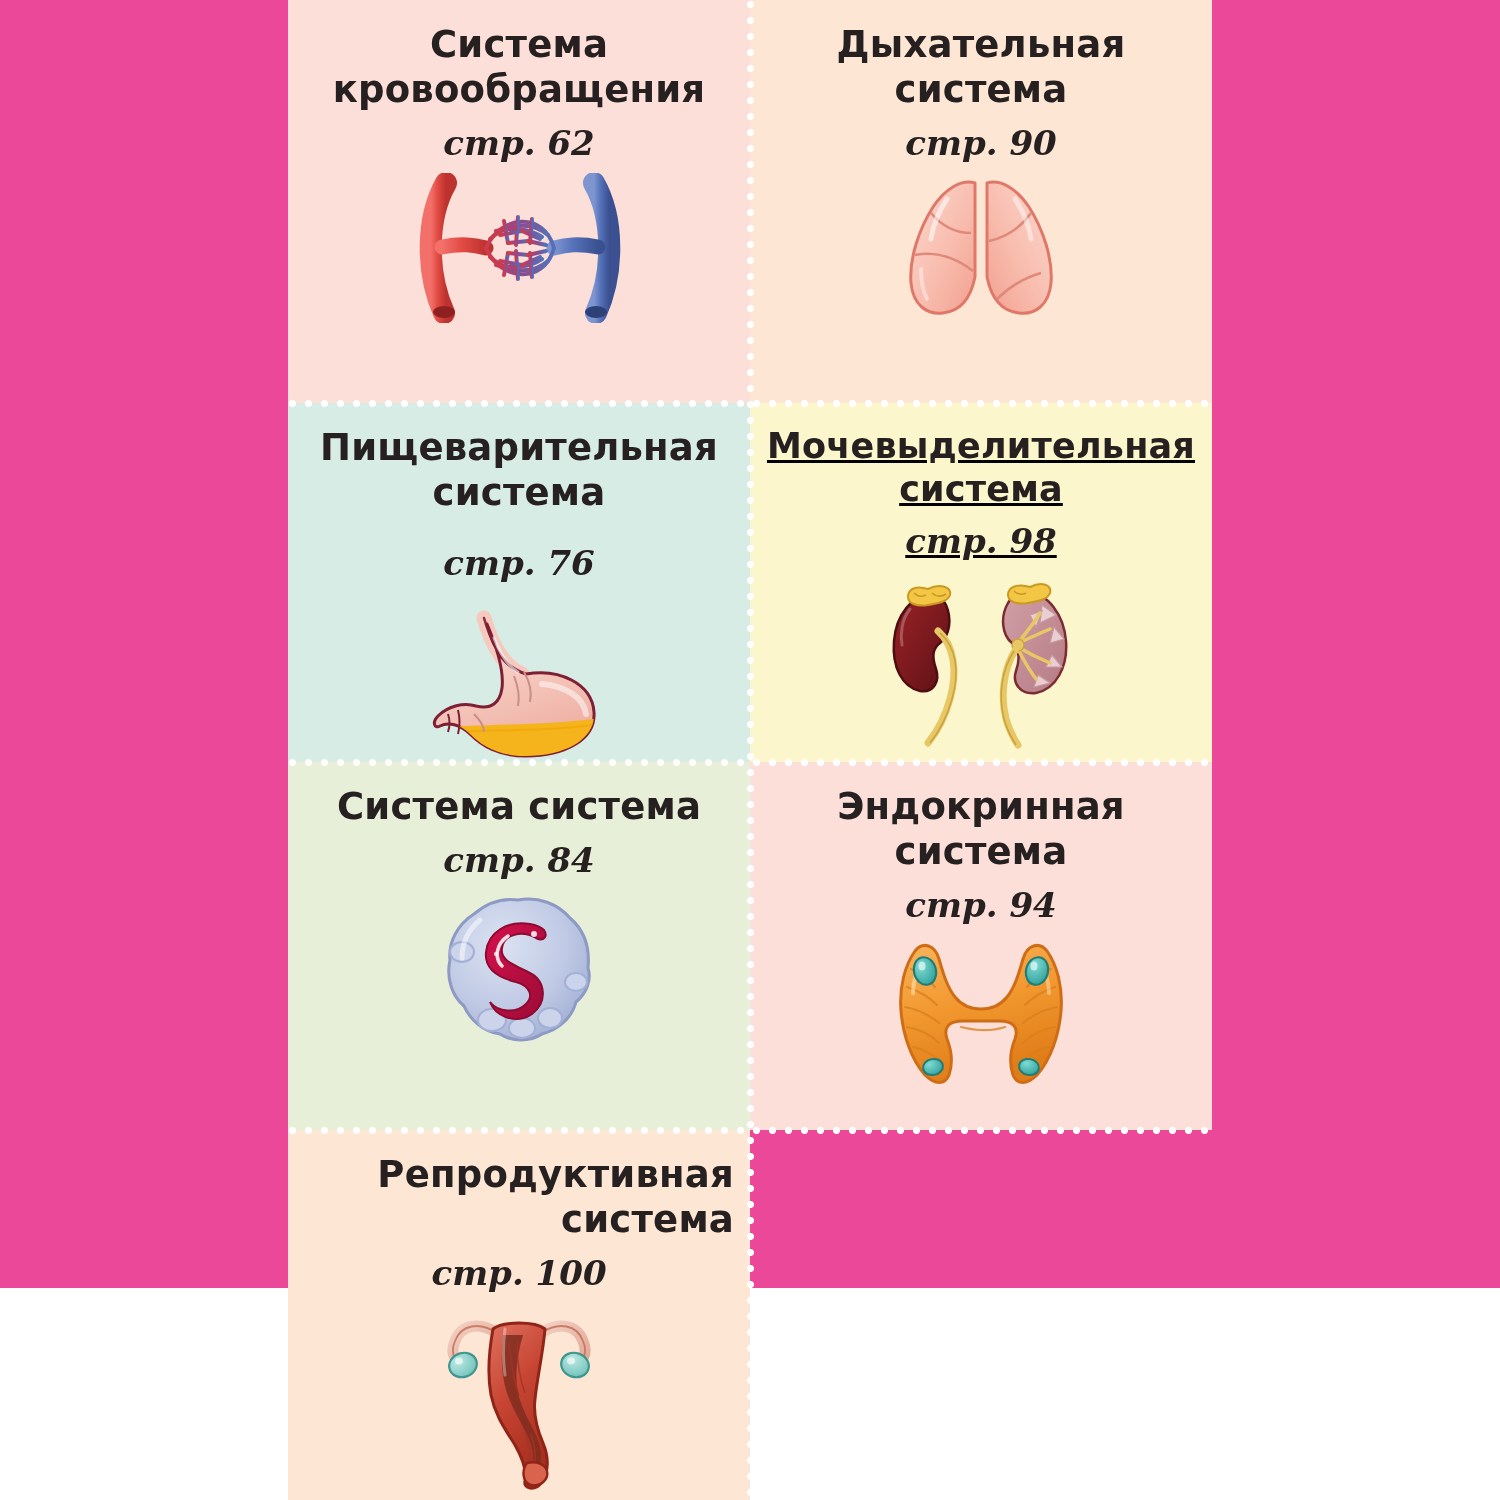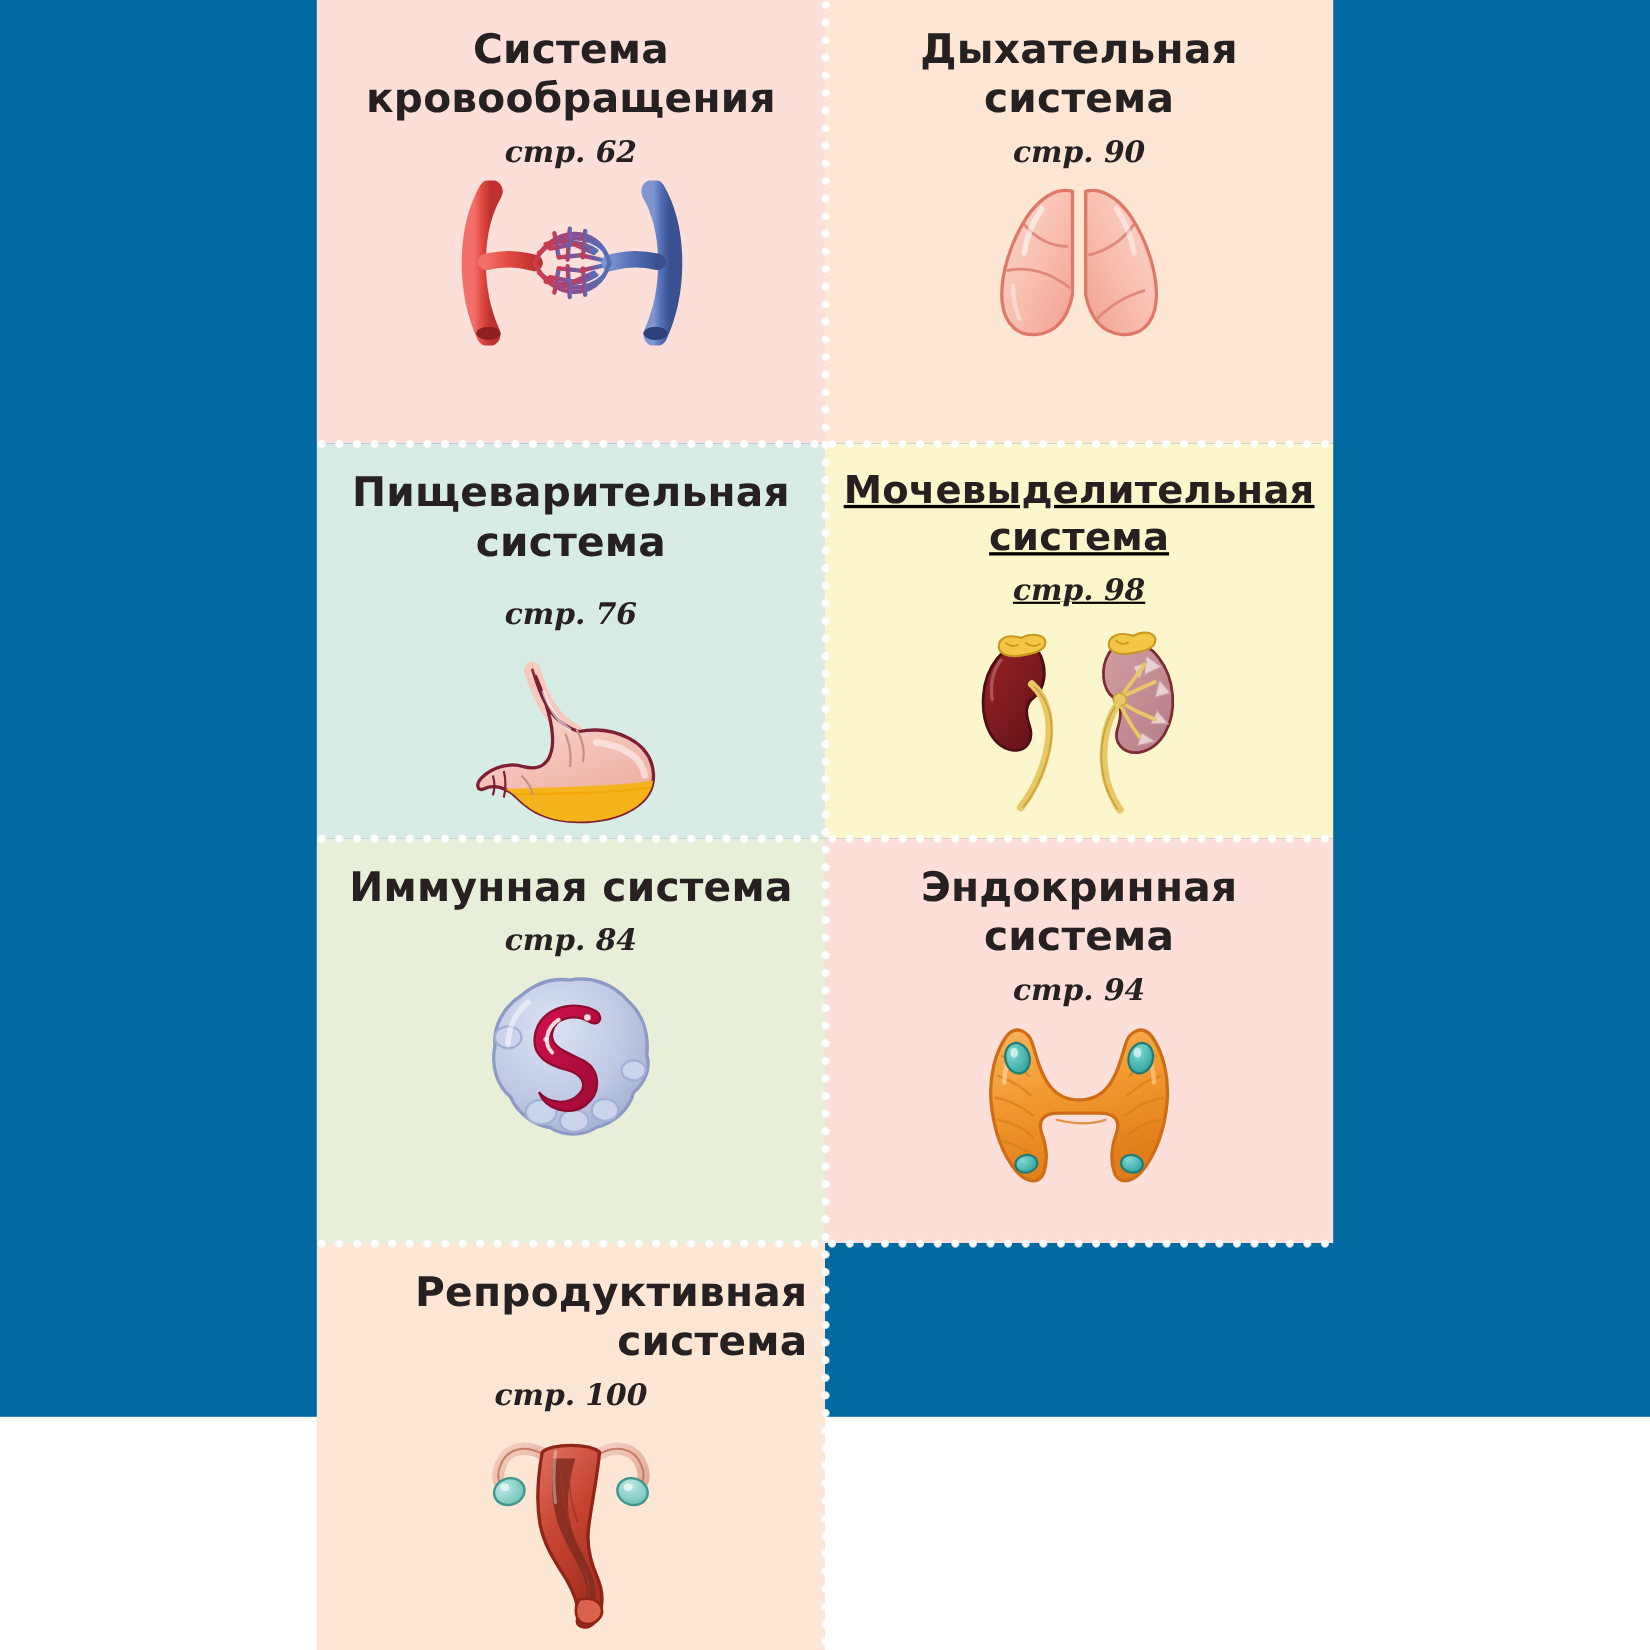--- a/index.html
+++ b/index.html
@@ -11,21 +11,21 @@
     width: 1500px;
     height: 1500px;
     overflow: hidden;
     font-family: "DejaVu Sans", sans-serif;
   }
 
   #page {
     position: relative;
     width: 1500px;
     height: 1288px;
-    background: #0369a1;
+    background: #ec4899;
   }
 
   
   #contents-grid {
     position: absolute;
     left: 288px;
     top: 0px;
     width: 924px;
     height: 1500px;
     display: grid;
@@ -79,21 +79,21 @@
     padding: 0 12px;
     max-width: 430px;
   }
   .cell-title.small {
     font-size: 35px;
   }
   .cell-page {
     font-family: "DejaVu Serif", serif;
     font-style: italic;
     font-weight: bold;
-    font-size: 27px;
+    font-size: 34px;
     color: #262020;
     margin-top: 11px;
     text-align: center;
   }
 
   .art {
     margin-top: 10px;
     flex: 0 0 auto;
     display: flex;
     align-items: flex-start;
@@ -291,21 +291,21 @@
           <path d="M164 16 C152 12 142 16 142 24 C142 30 150 34 162 32 C174 30 182 28 184 22 C186 14 176 10 164 16 Z" fill="#f3c646" stroke="#c99a20" stroke-width="2" stroke-linejoin="round"></path>
           <path d="M148 20 C152 24 156 24 160 22" stroke="#c99a20" stroke-width="1.6" fill="none"></path>
 
           <path d="M150 78 C138 96 134 124 140 148 C144 162 148 168 152 174" stroke="#e8c766" stroke-width="7" fill="none" stroke-linecap="round"></path>
           <path d="M148 80 C136 98 132 124 138 148 C142 162 146 168 150 174" stroke="#c9a33f" stroke-width="1.6" fill="none"></path>
         </svg>
       </div>
     </div>
 
     <div class="cell" style="background-color: rgb(232, 239, 216);">
-      <div class="cell-title" style="color: rgb(38, 32, 32);">Иммунная система</div>
+      <div class="cell-title" style="color: rgb(38, 32, 32);">Система система</div>
       <div class="cell-page" style="color: rgb(38, 32, 32);">стр. 84</div>
       <div class="art">
         <svg width="170" height="165" viewBox="0 0 170 165" aria-hidden="true">
           <defs>
             <radialGradient id="wbcG" cx="0.38" cy="0.32" r="0.78">
               <stop offset="0" stop-color="#dbe2f2"></stop>
               <stop offset="0.6" stop-color="#bfc9e4"></stop>
               <stop offset="1" stop-color="#9facd2"></stop>
             </radialGradient>
             <linearGradient id="nucG" x1="0" y1="0" x2="1" y2="1">

